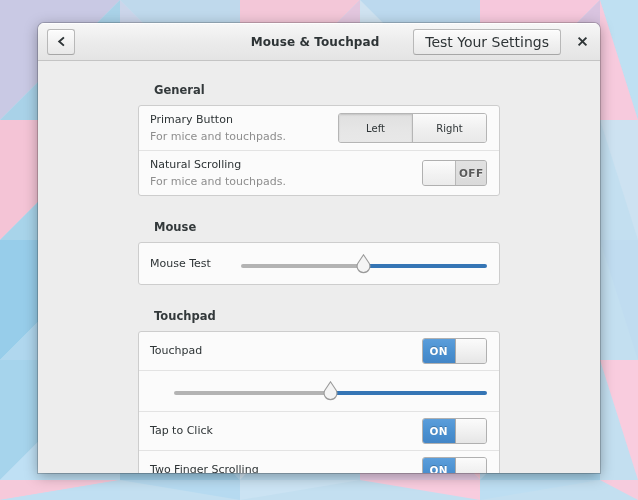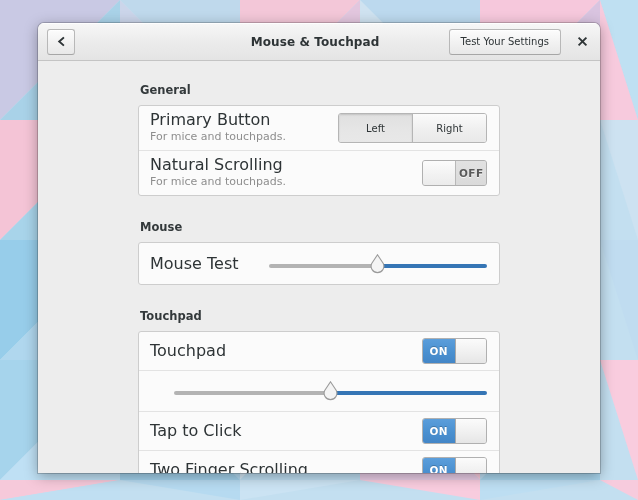--- a/index.html
+++ b/index.html
@@ -69,21 +69,21 @@
   }
   .hdr-btn {
     position: relative;
     z-index: 2;
     height: 26px;
     box-sizing: border-box;
     background: linear-gradient(to bottom, #fcfcfc 0%, #f0f0f0 60%, #e8e8e8 100%);
     border: 1px solid #b8b8b8;
     border-bottom-color: #a6a6a6;
     border-radius: 3px;
-    font-size: 10px;
+    font-size: 14px;
     color: #2e3436;
     display: flex;
     align-items: center;
     justify-content: center;
     cursor: default;
     box-shadow: inset 0 1px 0 rgba(255,255,255,0.8);
   }
   #back-btn { width: 28px; }
   #back-btn svg { display:block; }
   #test-btn {
@@ -108,40 +108,40 @@
     background: #ededed;
     padding: 22px 0 0 0;
     overflow: hidden;
     position: relative;
   }
   .section { margin: 0 0 24px 0; padding: 0 100px 0 100px; }
   .section-title {
     font-size: 11.5px;
     font-weight: bold;
     color: #33393b;
-    margin: 0 0 8px 2px;
+    margin: 0 0 8px 16px;
   }
   .panel {
     background: #fbfbfb;
     border: 1px solid #cdcdcd;
     border-radius: 3px;
     overflow: hidden;
   }
   .row {
     display: flex;
     align-items: center;
     min-height: 35px;
     padding: 6px 12px 6px 11px;
     border-top: 1px solid #e3e3e3;
     box-sizing: border-box;
   }
   .row:first-child { border-top: none; }
   .row-labels { display: flex; flex-direction: column; justify-content: center; }
   .row-title {
-    font-size: 16px;
+    font-size: 11px;
     color: #2e3436;
     line-height: 16px;
   }
   .row-sub {
     font-size: 11px;
     color: #8e8e8e;
     line-height: 15px;
     margin-top: 1px;
   }
   .row-ctl { margin-left: auto; display: flex; align-items: center; }

